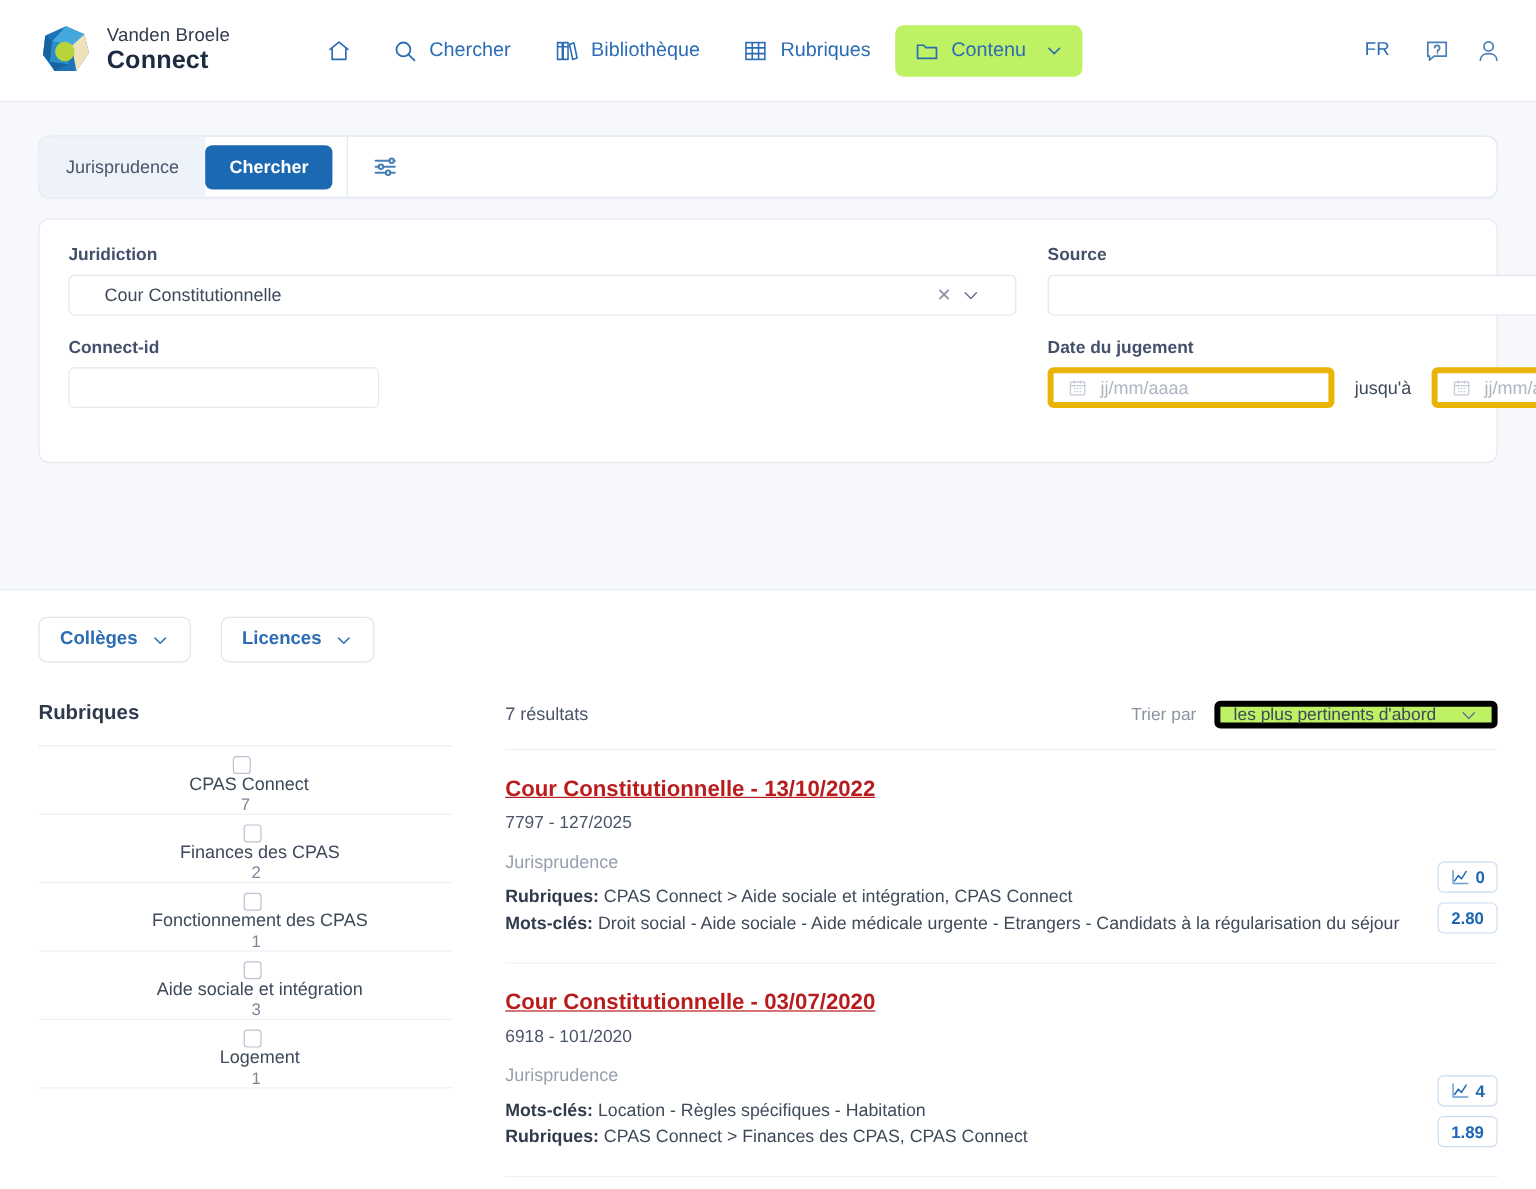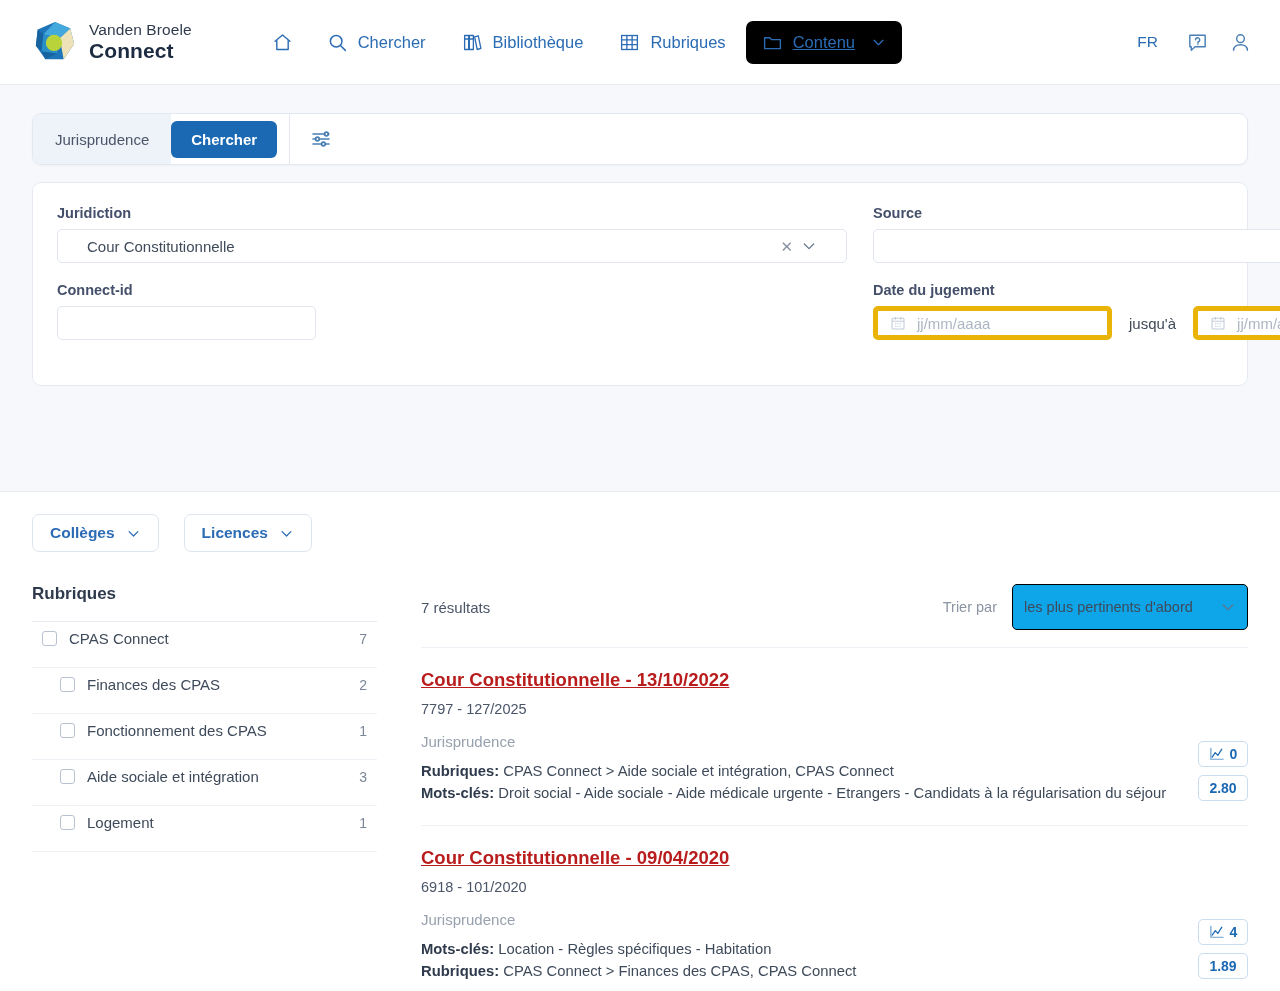--- a/index.html
+++ b/index.html
@@ -35,21 +35,21 @@
   .nav-item {
     display: flex; align-items: center; gap: 10px;
     padding: 11px 16px;
     border-radius: 7px;
     color: #2b6cb4;
     font-size: 16.5px;
     cursor: pointer;
     white-space: nowrap;
   }
   .nav-item.home { padding: 11px 14px; }
-  .nav-item.active { background: #000000; text-decoration: underline; }
+  .nav-item.active { background: #bef264; }
   .nav-icon { display: inline-flex; width: 21px; height: 21px; color: #2b6cb4; }
   .nav-icon svg { width: 100%; height: 100%; display: block; }
   .chev { width: 15px; height: 15px; margin-left: 6px; }
 
   .header-right {
     margin-left: auto; display: flex; align-items: center; gap: 20px;
   }
   .lang {
     font-size: 15.5px; color: #2b6cb4; cursor: pointer; padding: 6px 8px;
   }
@@ -178,24 +178,25 @@
   
   .side { width: 345px; flex: 0 0 345px; }
   .side-title {
     font-size: 17px; font-weight: bold; color: #2f3b4d;
     padding-bottom: 17px;
     border-bottom: 1px solid #e6eaf0;
     margin-bottom: 0;
   }
   .facet {
     display: flex; align-items: center;
-    padding: 8px 4px 20px 10px;
+    padding: 8px 4px 0 10px;
     border-bottom: 1px solid #eef1f6;
     font-size: 15px;
     cursor: pointer;
+    flex-direction: column;
   }
   .facet:first-of-type { padding-top: 16px; border-bottom: 1px solid #eef1f6; }
   .facet.child { padding-left: 28px; }
   .cbx {
     width: 15px; height: 15px; flex: 0 0 15px;
     border: 1.3px solid #b9c2d0; border-radius: 3px; background: #fff;
     margin-right: 12px;
   }
   .facet-label { flex: 1; color: #3e4a5a; }
   .facet-count { color: #7b8characters; }
@@ -205,22 +206,22 @@
   .results { flex: 1; min-width: 0; }
   .res-head {
     display: flex; align-items: center;
     padding-bottom: 17px;
     border-bottom: 1px solid #eef1f6;
   }
   .res-count { font-size: 15px; color: #4a5568; }
   .sort-wrap { margin-left: auto; display: flex; align-items: center; gap: 15px; }
   .sort-label { font-size: 14.5px; color: #8b94a3; }
   .sort-select {
-    width: 236px; height: 46px;
-    border: 1px solid #000000; border-radius: 5px; background: #0ea5e9;
+    width: 236px; height: 23px;
+    border: 5px solid #000000; border-radius: 5px; background: #bef264;
     display: flex; align-items: center; padding: 0 11px;
     font-size: 14.5px; color: #3e4a5a; cursor: pointer;
   }
   .sort-select .ctrl-val { flex: 1; }
 
   .res-item {
     display: flex; gap: 16px;
     padding: 21px 0 20px 0;
     border-bottom: 1px solid #eef1f6;
   }
@@ -526,21 +527,21 @@
               <path d="M3.5 11.5 7 6.5l3 3 4.5-7"></path>
             </svg>
             <span>0</span>
           </div>
           <div class="badge">2.80</div>
         </div>
       </article>
 
       <article class="res-item">
         <div class="res-main">
-          <a class="res-title">Cour Constitutionnelle - 09/04/2020</a>
+          <a class="res-title">Cour Constitutionnelle - 03/07/2020</a>
           <div class="res-ref">6918 - 101/2020</div>
           <div class="res-type">Jurisprudence</div>
           <div class="res-meta">
             <div>
               <b>Mots-clés:</b><span> Location - Règles spécifiques - Habitation</span>
             </div>
             <div>
               <b>Rubriques:</b><span> CPAS Connect &gt; Finances des CPAS, CPAS Connect</span>
             </div>
           </div>

